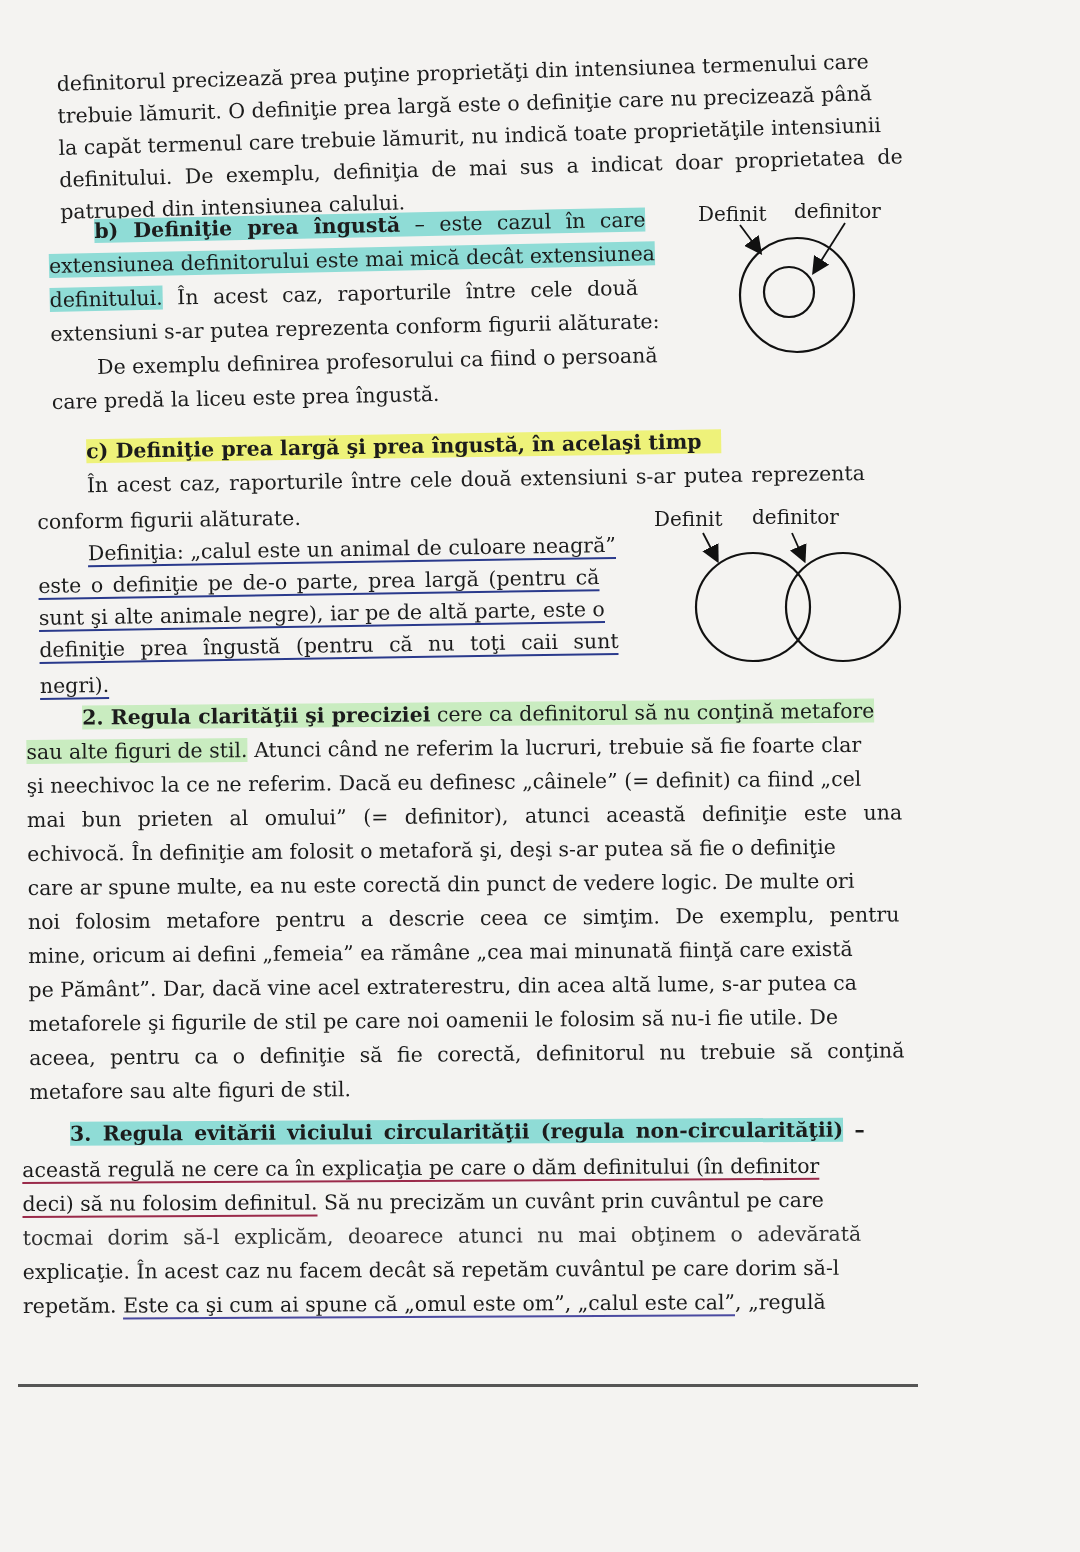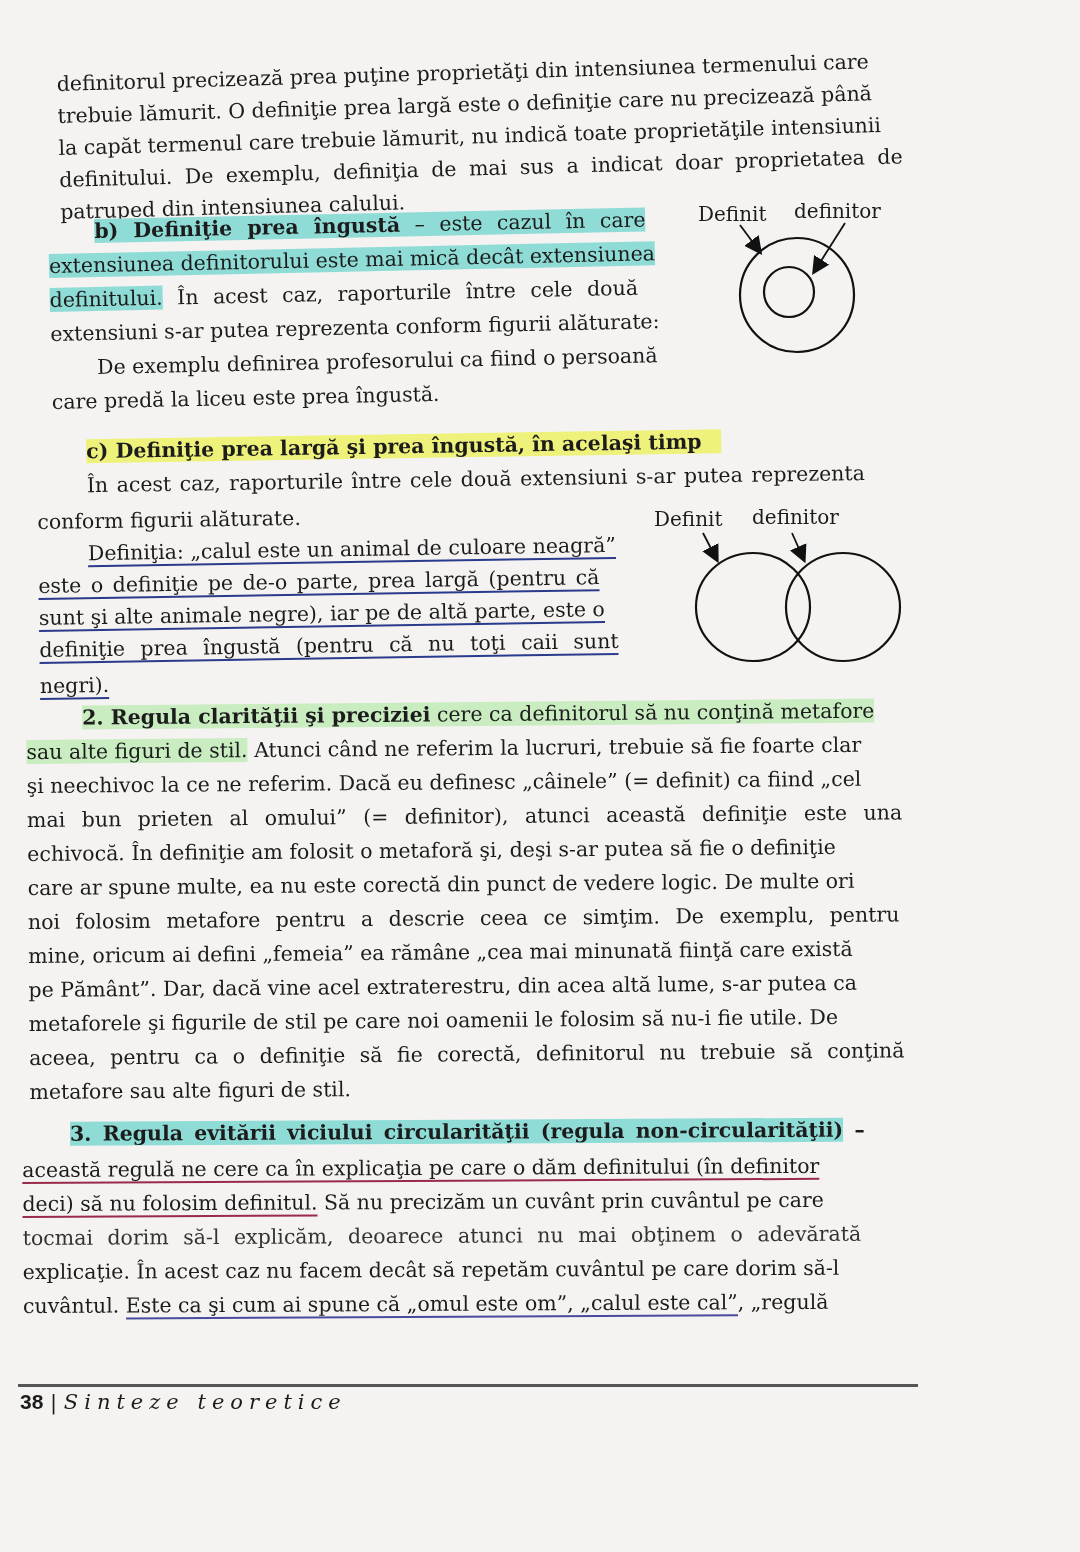--- a/index.html
+++ b/index.html
@@ -108,20 +108,17 @@
   </div>
 
   <div style="position:absolute;left:22px;top:1120px;width:890px;transform:rotate(-0.3deg);transform-origin:left top;">
     <div class="line" style="top:0;left:48px;word-spacing:4px;">
       <b class="hl-cyan">3. Regula evitării viciului circularităţii (regula non-circularităţii)</b><b> –</b>
     </div>
     <div class="line" style="top:36px;"><span class="ul-red">această regulă ne cere ca în explicaţia pe care o dăm definitului (în definitor</span></div>
     <div class="line" style="top:70px;"><span class="ul-red">deci) să nu folosim definitul.</span><span> Să nu precizăm un cuvânt prin cuvântul pe care</span></div>
     <div class="line" style="top:104px;word-spacing:8px;color:#333;">tocmai dorim să-l explicăm, deoarece atunci nu mai obţinem o adevărată</div>
     <div class="line" style="top:138px;">explicaţie. În acest caz nu facem decât să repetăm cuvântul pe care dorim să-l</div>
-    <div class="line" style="top:172px;"><span>cuvântul. </span><span class="ul-purple">Este ca şi cum ai spune că „omul este om”, „calul este cal”</span><span>, „regulă</span></div>
+    <div class="line" style="top:172px;"><span>repetăm. </span><span class="ul-purple">Este ca şi cum ai spune că „omul este om”, „calul este cal”</span><span>, „regulă</span></div>
   </div>
 
   <div class="footer-rule"></div>
-  <div class="footer">
-    <span class="num">38</span><span> | </span><span class="title">Sinteze teoretice</span>
-  </div>
 </div>
 
 </body></html>

